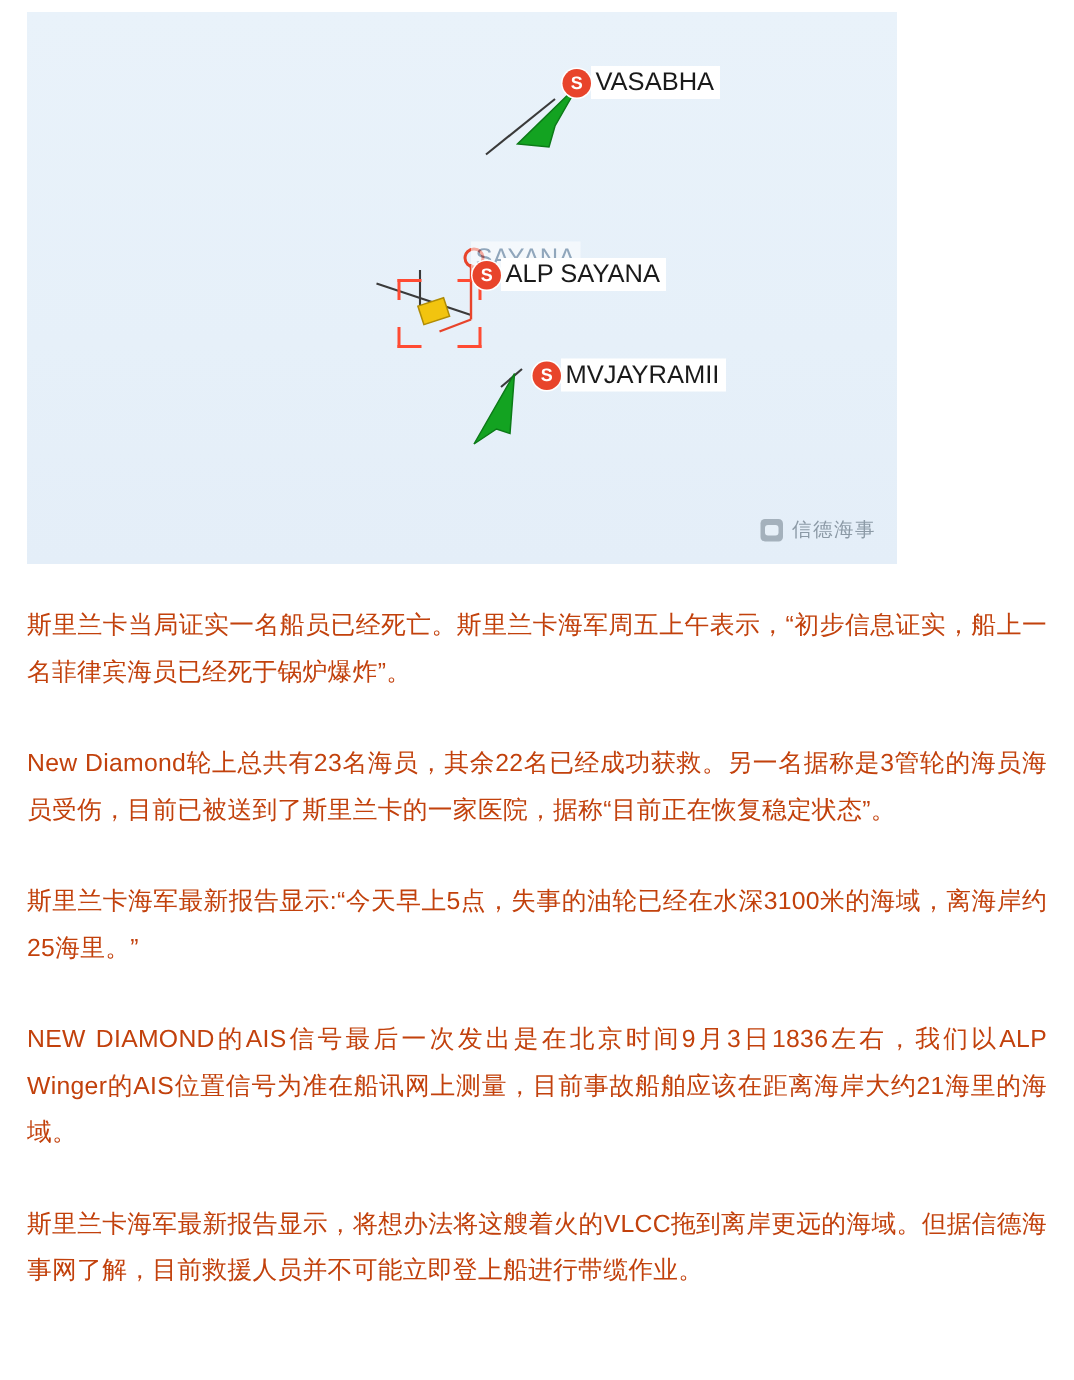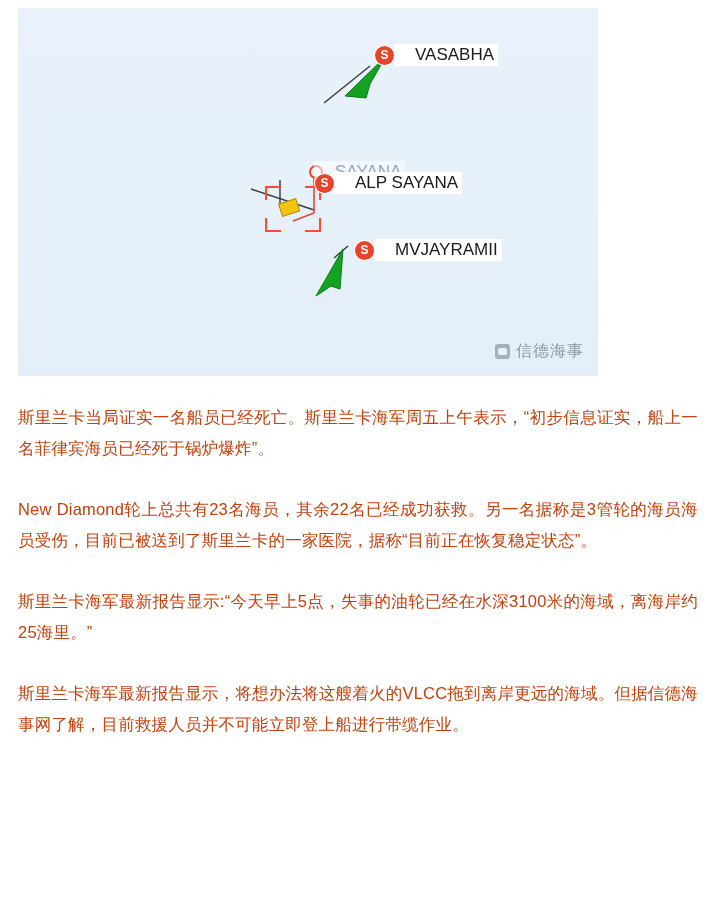--- a/index.html
+++ b/index.html
@@ -55,21 +55,21 @@
     line-height: 19px;
     text-align: center;
     flex: 0 0 auto;
     box-shadow: 0 0 0 1px #ffffff;
   }
   .vessel .vname {
     background: #ffffff;
     color: #1a1a1a;
     font-size: 17px;
     line-height: 22px;
-    padding: 0 4px 0 21px;
+    padding: 0 4px 0 3px;
     font-family: "Liberation Sans", sans-serif;
   }
   .vessel.dim .vname {
     color: #4a6a8a;
     opacity: .55;
   }
 
   
   .arrow {
     position: absolute;
@@ -94,21 +94,21 @@
 
   
   .watermark {
     position: absolute;
     right: 14px;
     bottom: 14px;
     display: flex;
     align-items: center;
     gap: 6px;
     color: #8c9aa6;
-    font-size: 16px;
+    font-size: 13px;
   }
   .watermark .wm-logo {
     width: 15px;
     height: 15px;
     border-radius: 3px;
     background: #9aa7b2;
     position: relative;
     opacity: .85;
   }
   .watermark .wm-logo::after {
@@ -192,16 +192,17 @@
     <div class="watermark">
       <span class="wm-logo"></span>
       <span class="wm-text">信德海事</span>
     </div>
   </div>
 
   <div class="article">
     <p>斯里兰卡当局证实一名船员已经死亡。斯里兰卡海军周五上午表示，“初步信息证实，船上一名菲律宾海员已经死于锅炉爆炸”。</p>
     <p>New Diamond轮上总共有23名海员，其余22名已经成功获救。另一名据称是3管轮的海员海员受伤，目前已被送到了斯里兰卡的一家医院，据称“目前正在恢复稳定状态”。</p>
     <p>斯里兰卡海军最新报告显示:“今天早上5点，失事的油轮已经在水深3100米的海域，离海岸约25海里。”</p>
+    <p>NEW DIAMOND的AIS信号最后一次发出是在北京时间9月3日1836左右，我们以ALP Winger的AIS位置信号为准在船讯网上测量，目前事故船舶应该在距离海岸大约21海里的海域。</p>
     <p>斯里兰卡海军最新报告显示，将想办法将这艘着火的VLCC拖到离岸更远的海域。但据信德海事网了解，目前救援人员并不可能立即登上船进行带缆作业。</p>
   </div>
 
 </div>
 
 </body></html>

